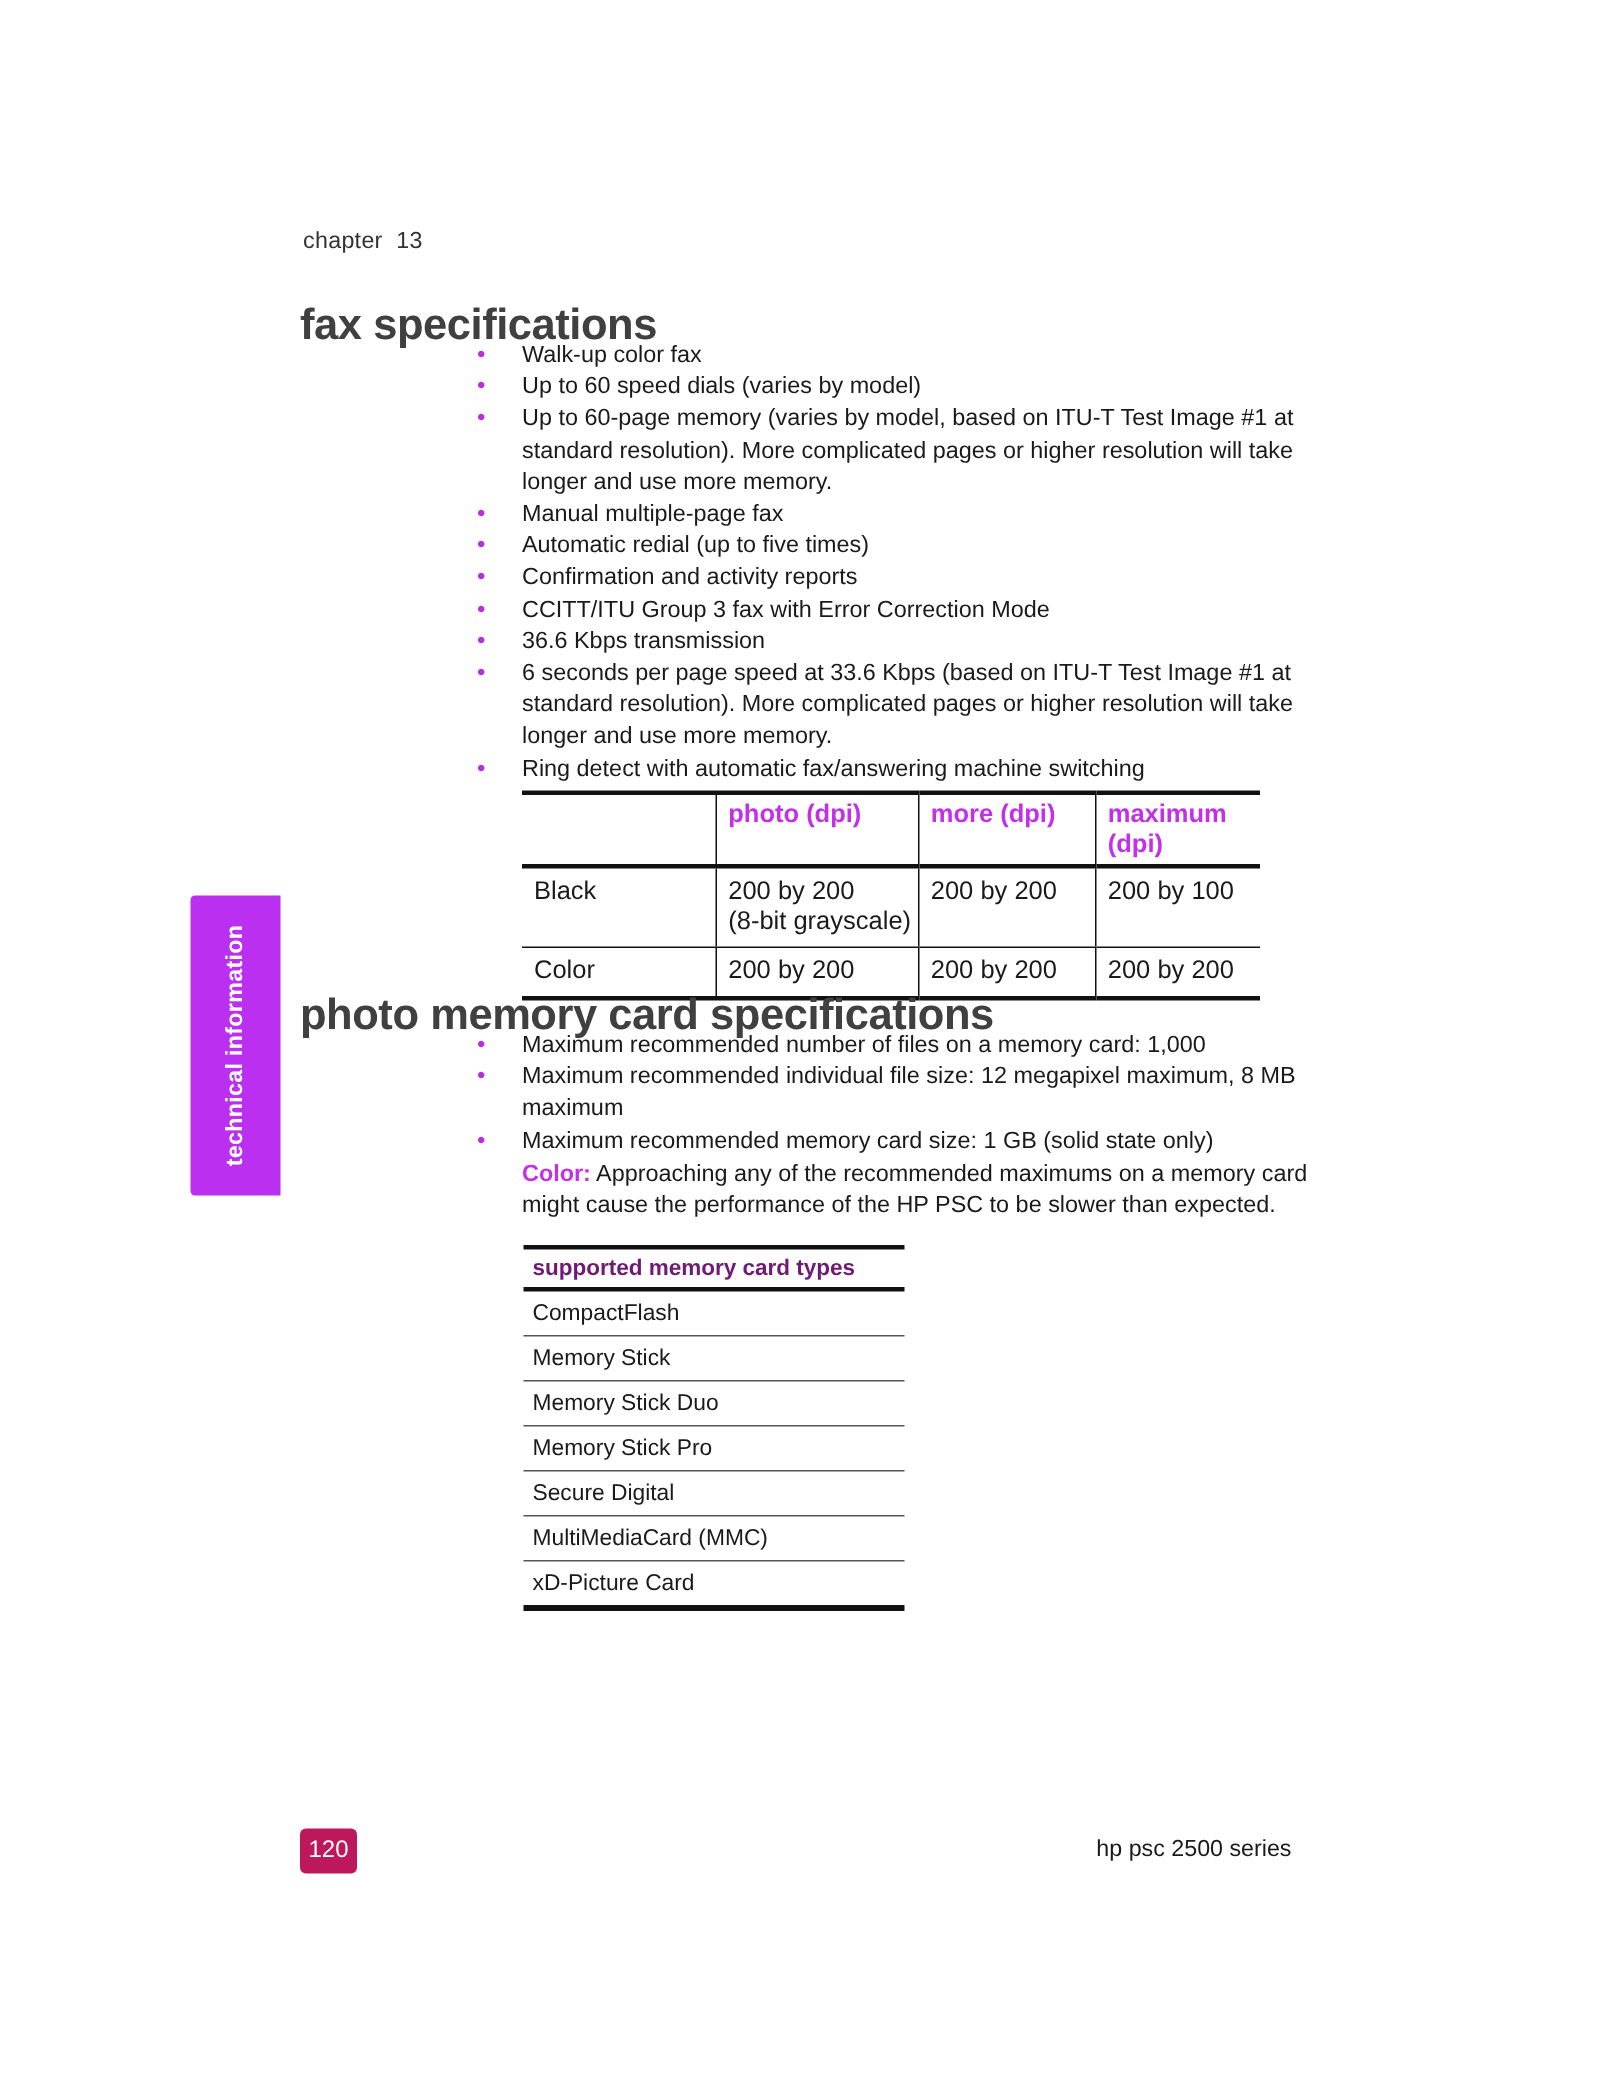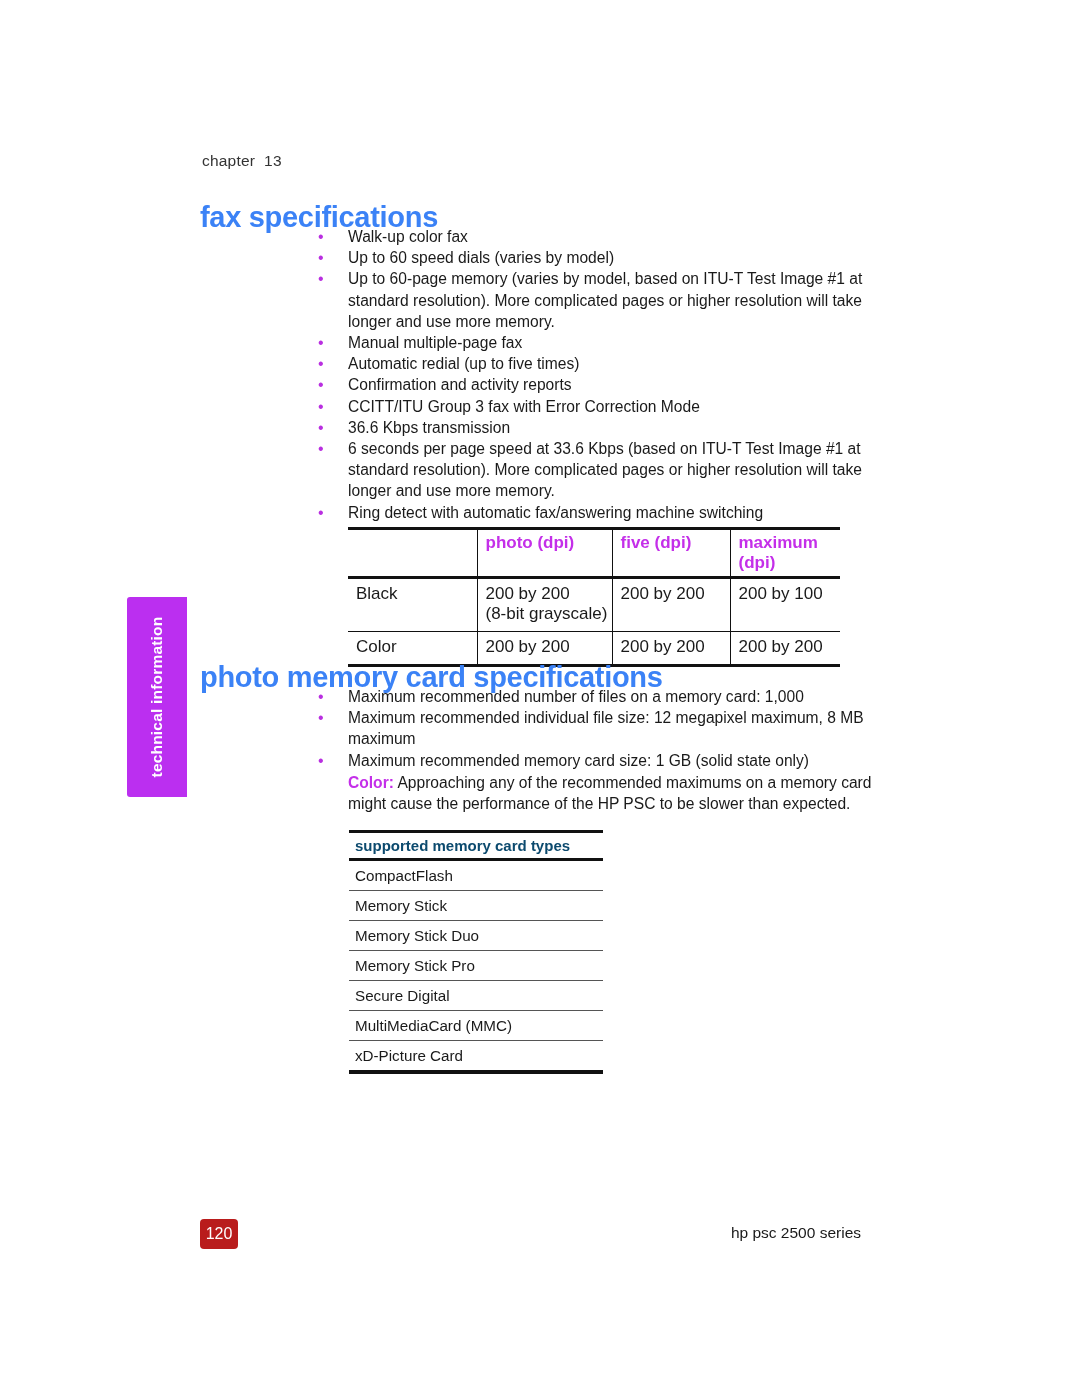--- a/index.html
+++ b/index.html
@@ -34,21 +34,21 @@
     color: #333333;
     white-space: pre;
   }
 
   
   .h1 {
     position: absolute;
     left: 200px;
     font-size: 29px;
     font-weight: bold;
-    color: #3b82f6;
+    color: #404040;
     letter-spacing: -0.3px;
     white-space: pre;
   }
   .h1.fax { top: 182px; }
   .h1.photo { top: 642px; }
 
   
   .bullets {
     position: absolute;
     left: 316px;
@@ -126,21 +126,21 @@
   .card-table {
     position: absolute;
     left: 349px;
     top: 830px;
     width: 254px;
     border-collapse: collapse;
     font-size: 15.2px;
   }
   .card-table th {
     text-align: left;
-    color: #0c4a6e;
+    color: #701a75;
     font-weight: bold;
     font-size: 15px;
     padding: 4px 0 4px 6px;
     border-top: 3.5px solid #111;
     border-bottom: 3.5px solid #111;
   }
   .card-table td {
     padding: 6px 0 6px 6px;
     border-bottom: 1.3px solid #555;
     font-weight: normal;
@@ -178,21 +178,21 @@
     white-space: nowrap;
   }
 
   
   .page-badge {
     position: absolute;
     left: 200px;
     top: 1219px;
     width: 38px;
     height: 30px;
-    background: #b91c1c;
+    background: #be185d;
     border-radius: 4px;
     color: #ffffff;
     font-size: 16px;
     display: flex;
     align-items: center;
     justify-content: center;
   }
   .footer-right {
     position: absolute;
     right: 219px;
@@ -258,21 +258,21 @@
     <colgroup>
       <col class="c1">
         <col class="c2">
         <col class="c3">
         <col class="c4">
     </colgroup>
     <thead>
       <tr>
         <th class="blank"></th>
         <th>photo (dpi)</th>
-        <th>five (dpi)</th>
+        <th>more (dpi)</th>
         <th>maximum (dpi)</th>
       </tr>
     </thead>
     <tbody>
       <tr>
         <td>Black</td>
         <td>
           <span>200 by 200</span>
           <span class="sub">(8-bit grayscale)</span>
         </td>

